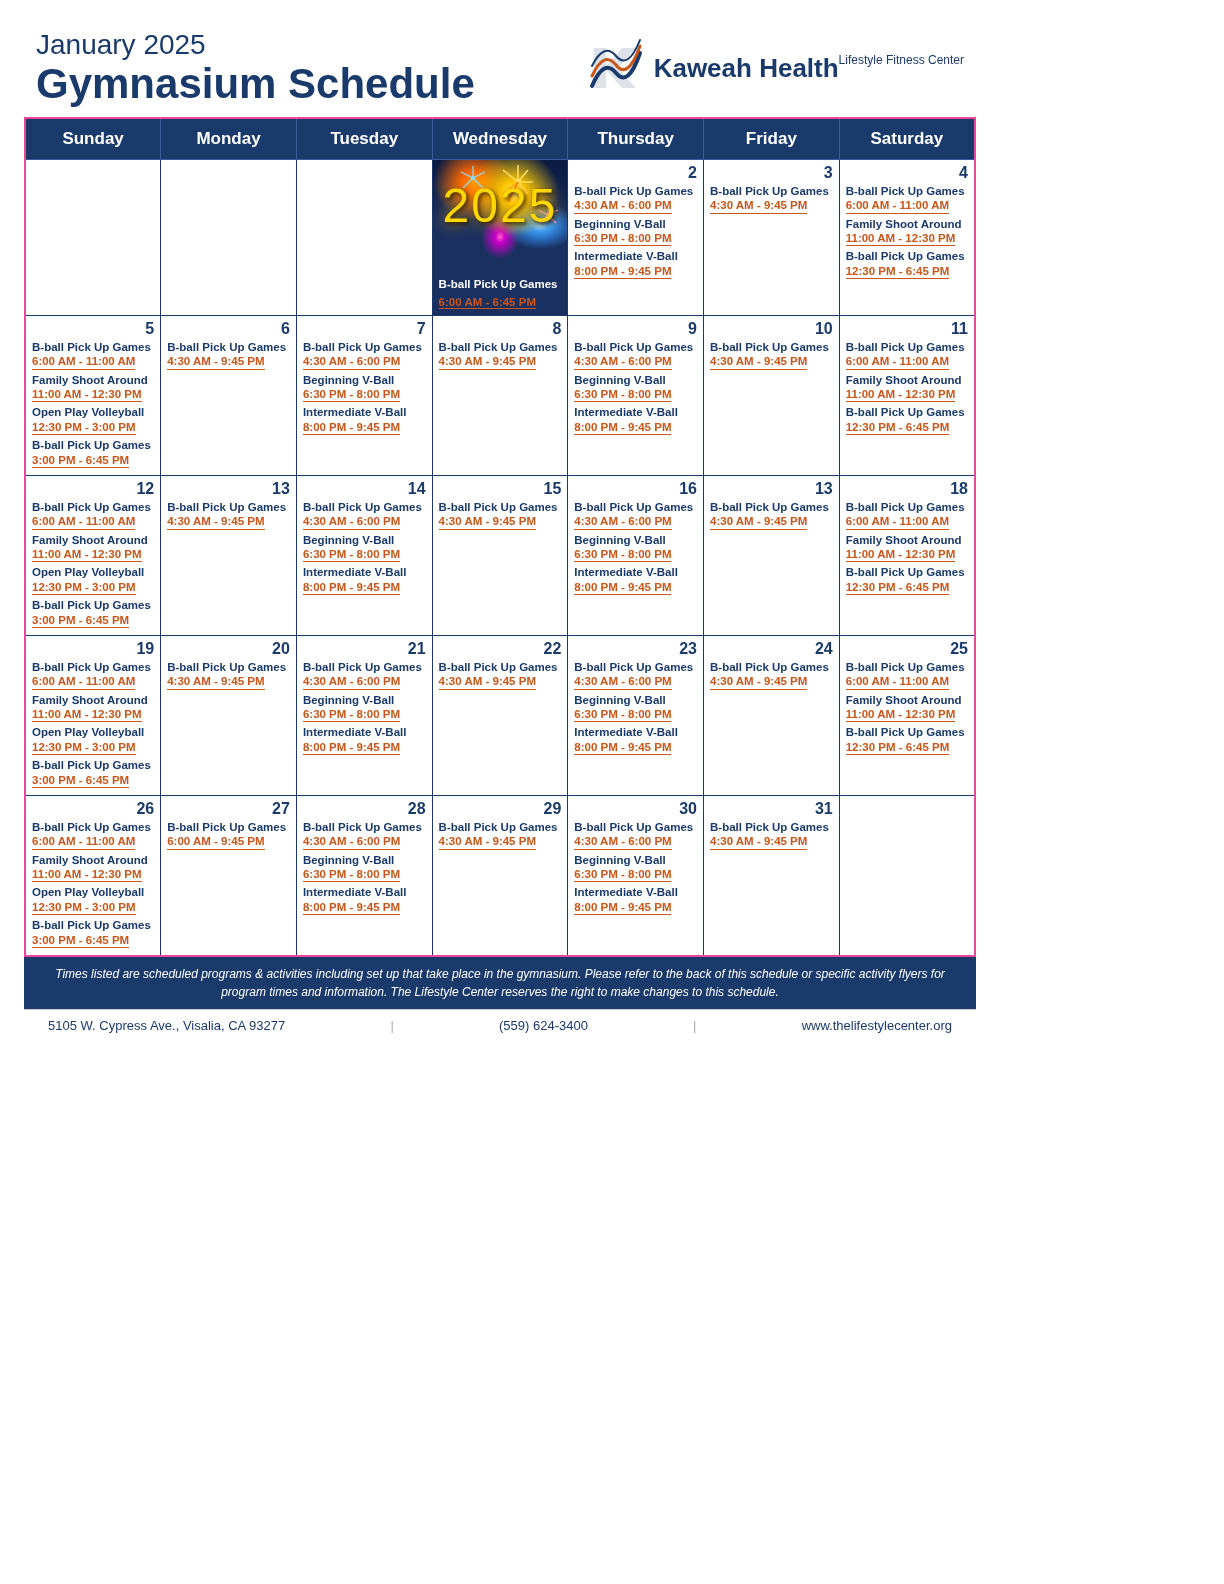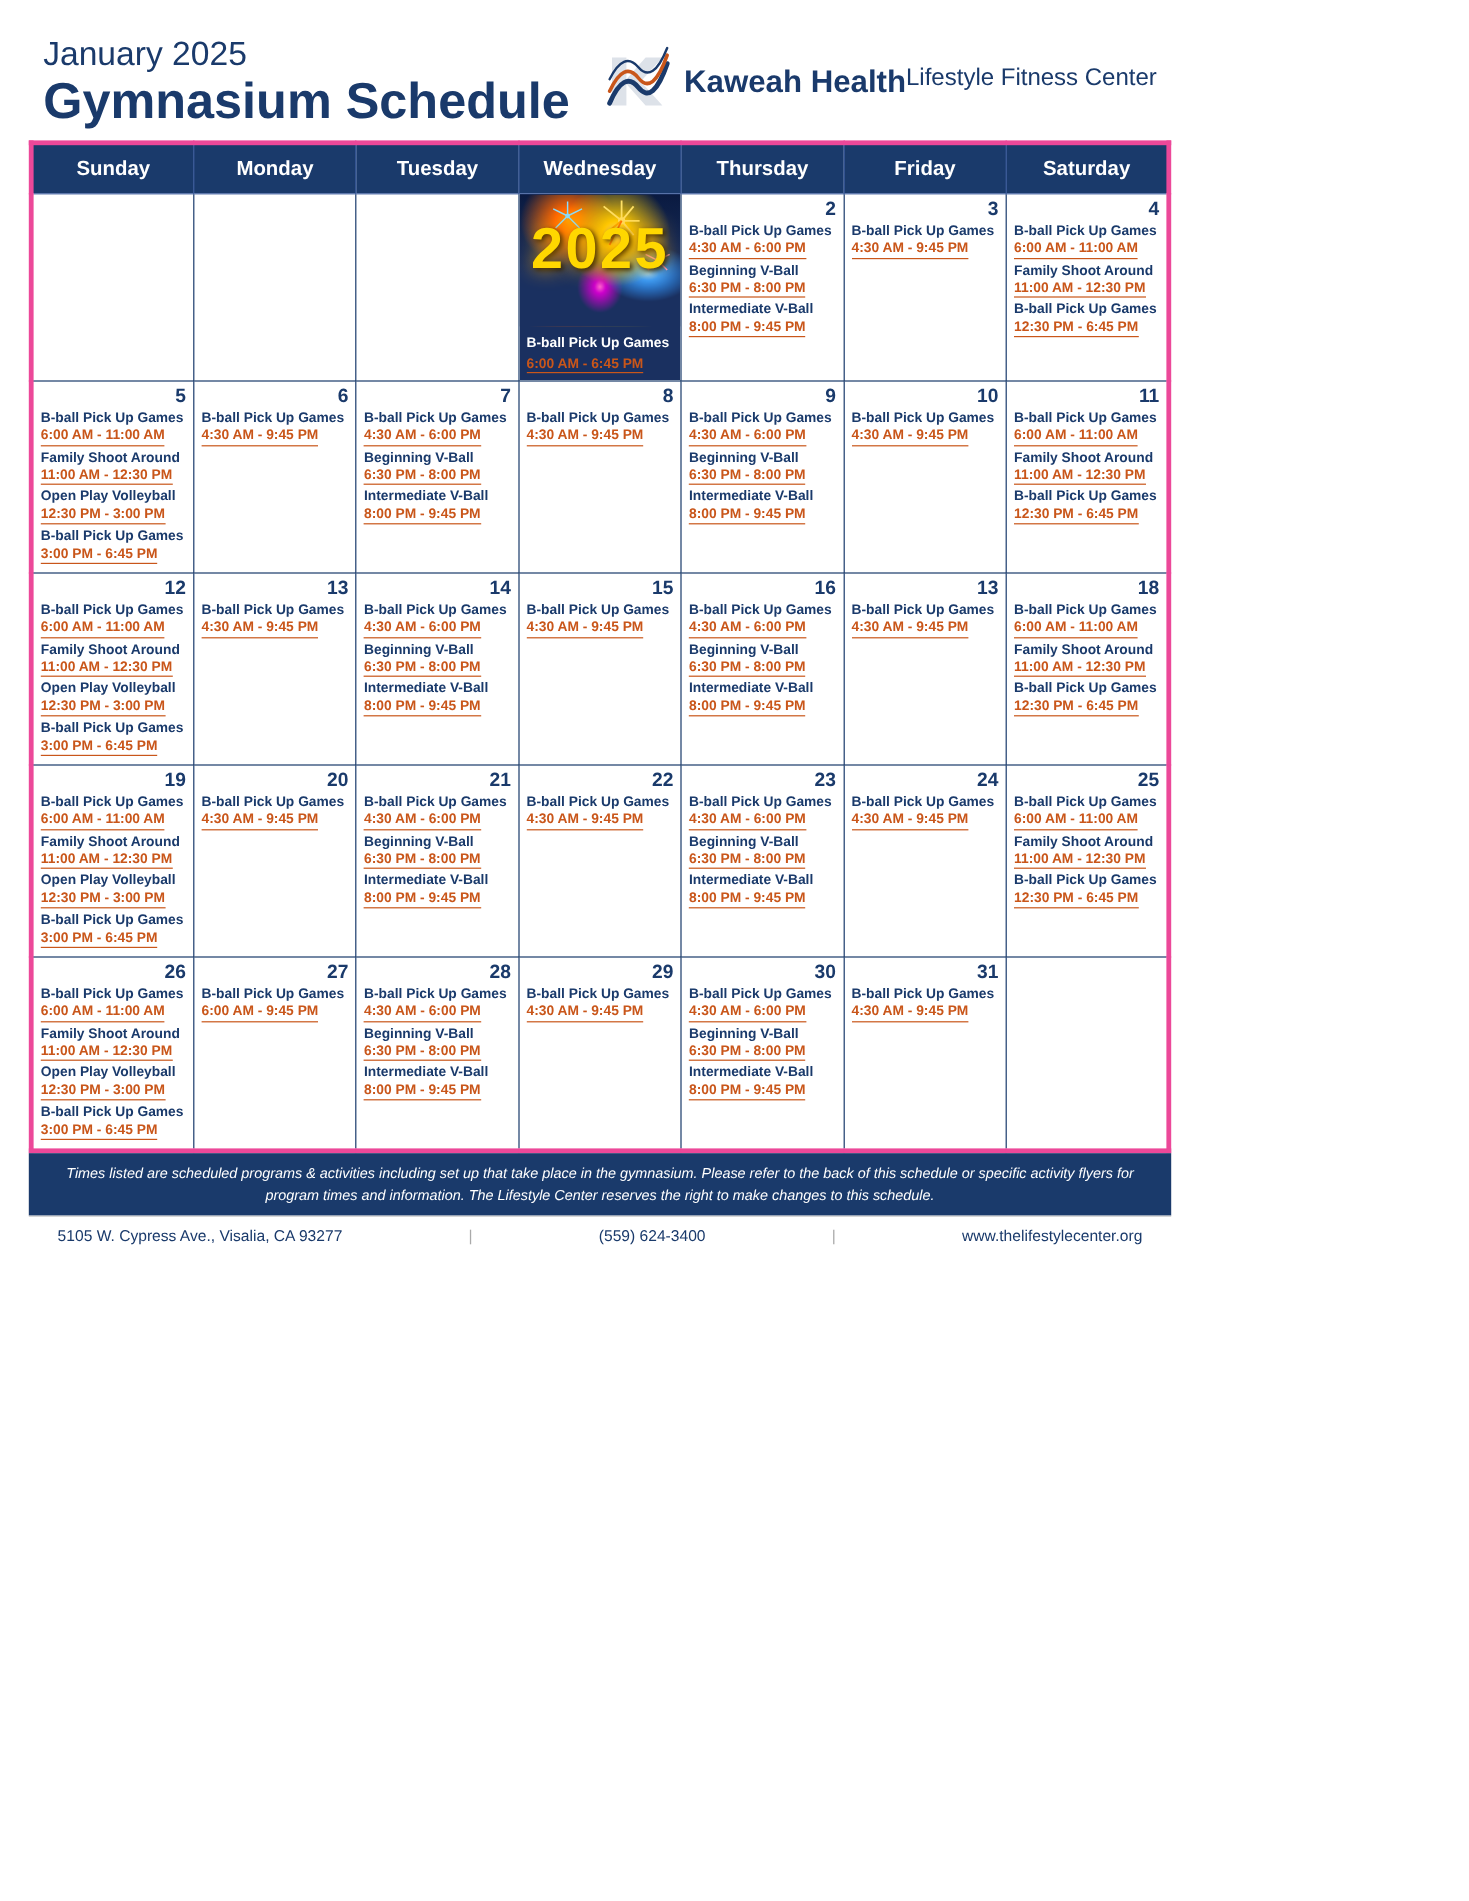--- a/index.html
+++ b/index.html
@@ -47,32 +47,32 @@
       display: flex;
       flex-direction: row;
       line-height: 1.2;
     }
     .logo-text .brand {
       font-size: 26px;
       font-weight: 700;
       color: #1a3a6b;
     }
     .logo-text .sub {
-      font-size: 20px;
+      font-size: 12px;
       color: #1a3a6b;
       font-weight: 400;
     }
     
     .calendar-container {
       padding: 0 12px 0 12px;
     }
     .calendar {
       width: 100%;
       border-collapse: collapse;
-      border: 4px solid #ec4899;
+      border: 2px solid #ec4899;
     }
     .calendar thead th {
       background: #1a3a6b;
       color: #fff;
       font-size: 17px;
       font-weight: 700;
       padding: 10px 4px;
       text-align: center;
       border: 1px solid #3a5a9b;
     }
@@ -130,21 +130,21 @@
                   radial-gradient(ellipse at 30% 20%, #ff9900 0%, #ff6600 8%, transparent 30%),
                   radial-gradient(ellipse at 80% 60%, #88ccff 0%, #3399ff 6%, transparent 25%),
                   radial-gradient(ellipse at 50% 70%, #ff66cc 0%, #cc00cc 5%, transparent 20%),
                   linear-gradient(180deg, #0a1a40 0%, #1a3060 60%, #1a3060 100%);
       display: flex;
       align-items: center;
       justify-content: center;
     }
     .year-2025 {
       font-size: 48px;
-      font-weight: 700;
+      font-weight: 400;
       color: #ffd700;
       text-shadow: 0 0 16px #ffaa00, 2px 2px 4px #000;
       letter-spacing: 2px;
       margin-top: 12px;
     }
     .ny-event-row {
       width: 100%;
       padding: 4px 6px;
     }
     .ny-event-row .name {

